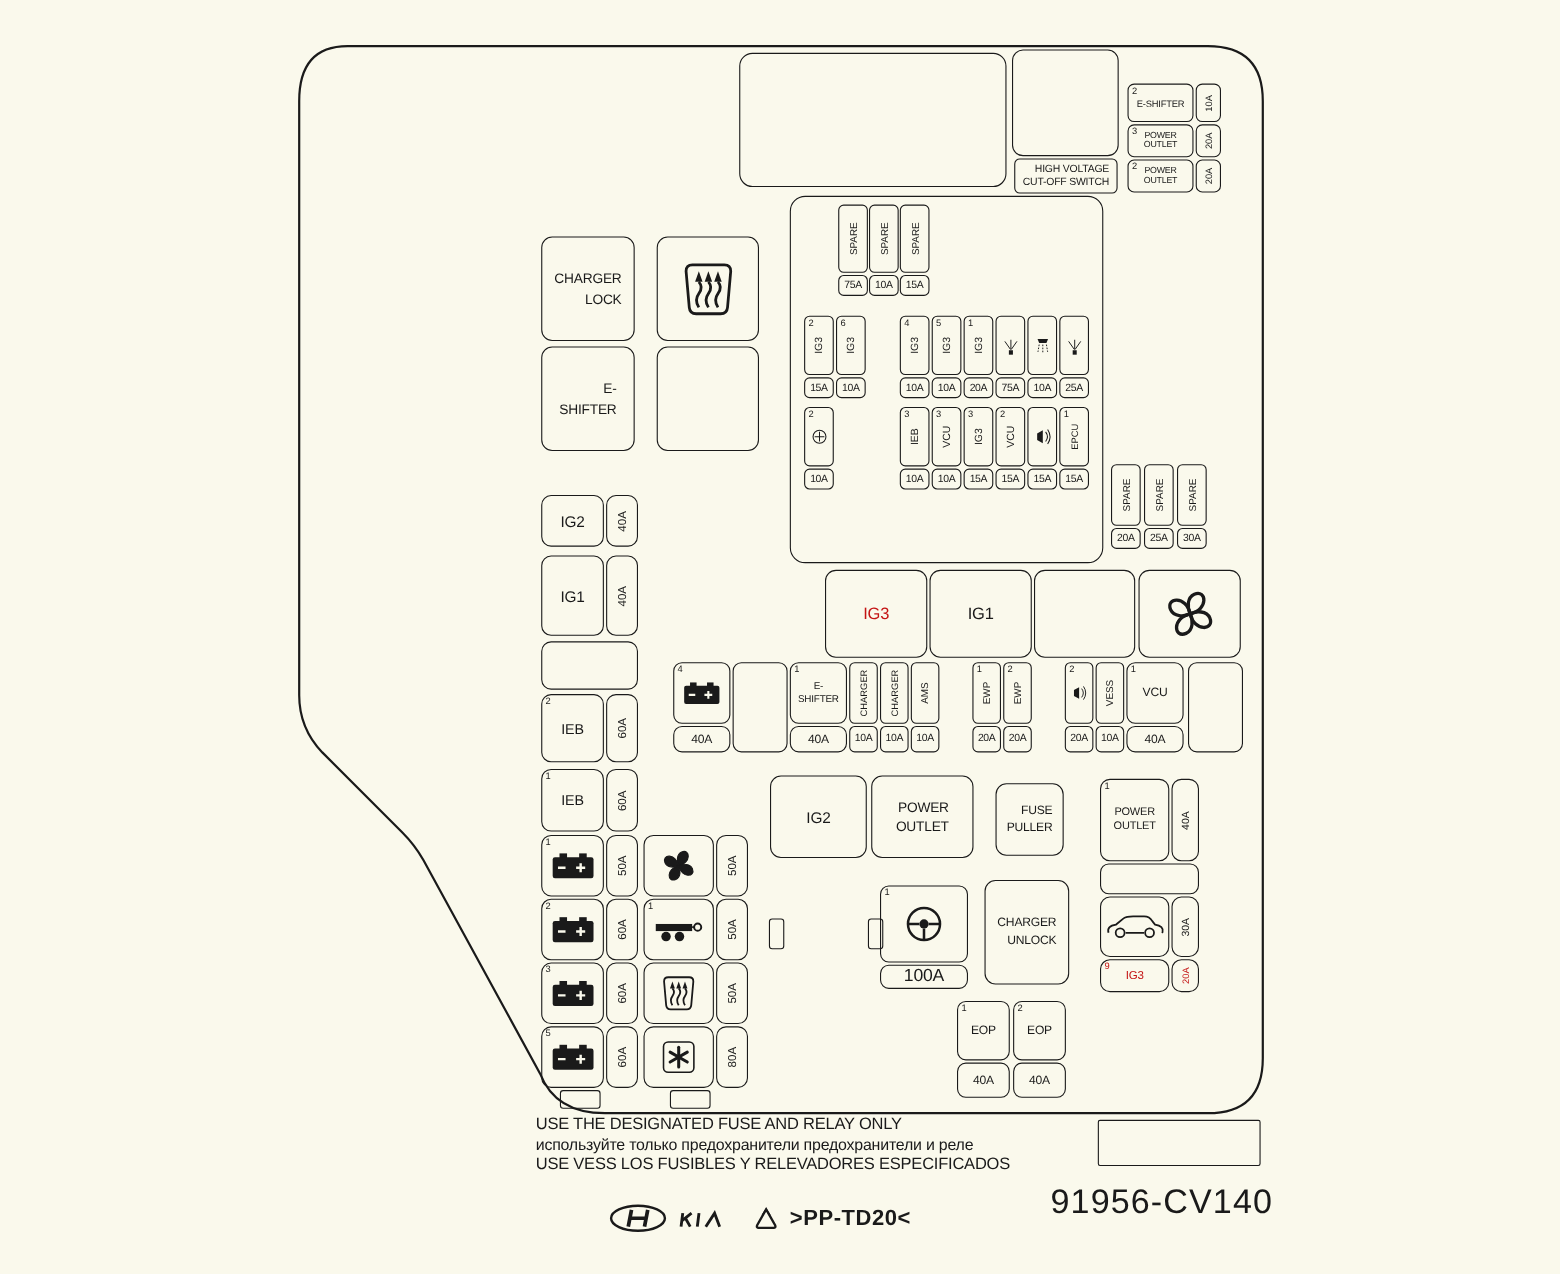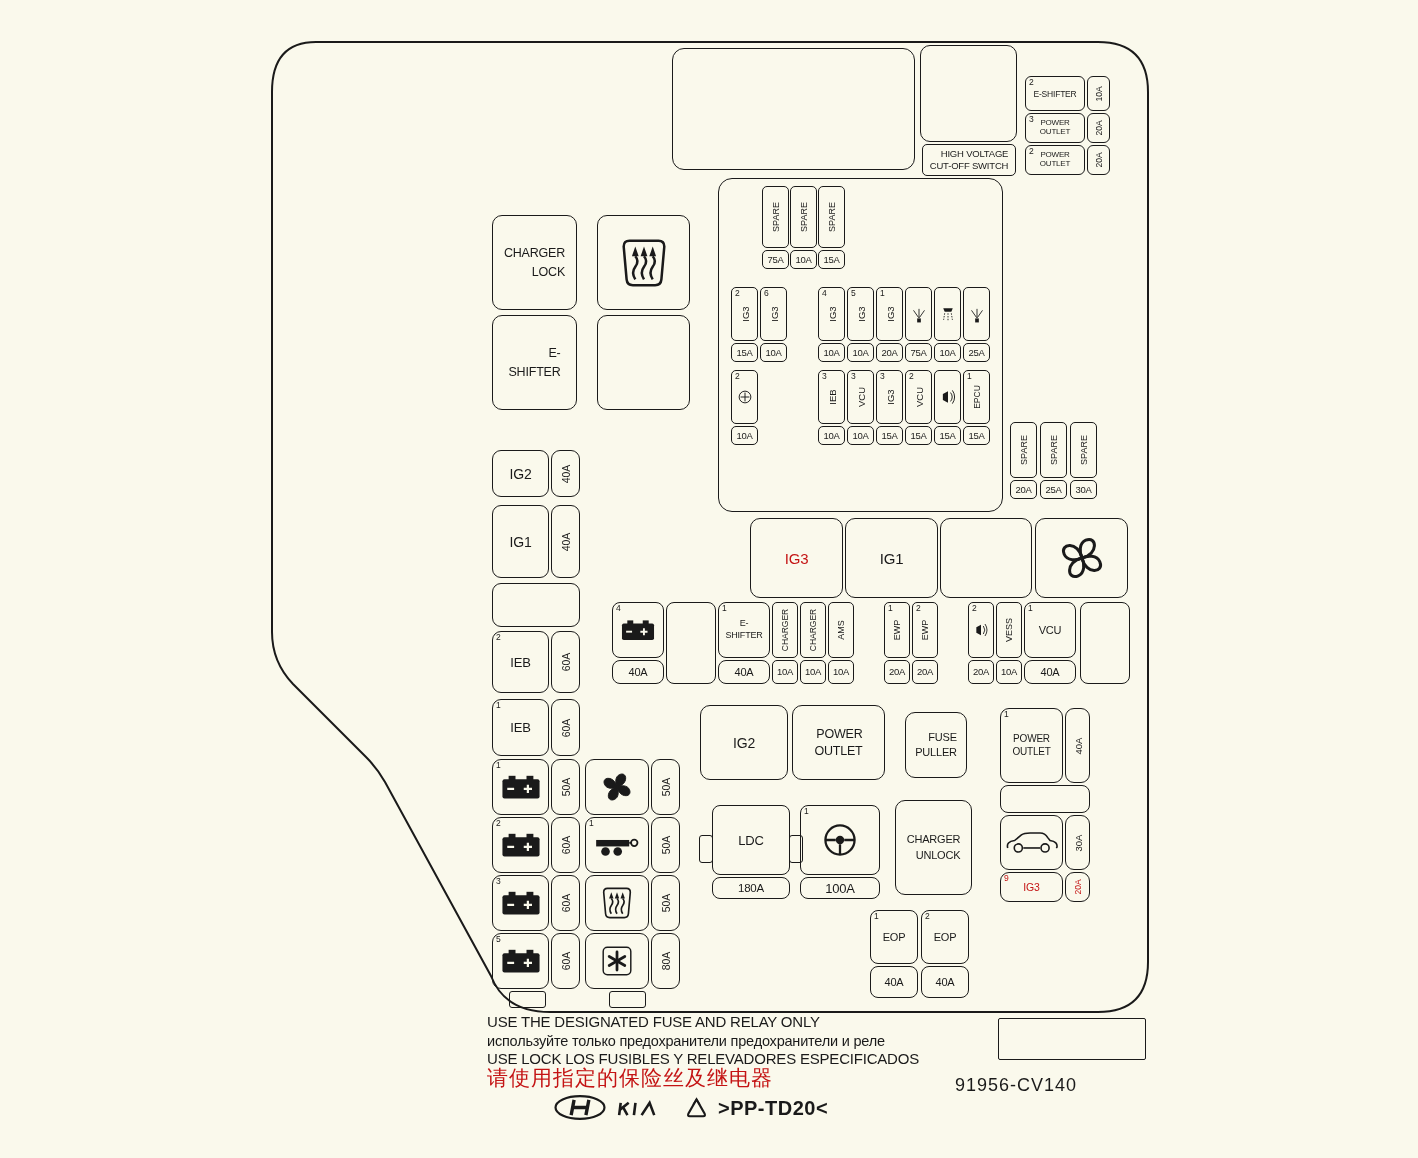--- a/index.html
+++ b/index.html
@@ -573,60 +573,53 @@
         <span class="idx red">9</span>
         <span>IG3</span>
       </div>
     <div class="hamp" style="width:25px">
         <span class="vlab red" style="font-size:8.5px">20A</span>
       </div>
   </div>
 
   <div class="box" style="left:699px;top:835px;width:14px;height:28px;border-radius:3px;border-width:1.4px"></div>
   <div class="box" style="left:789px;top:835px;width:14px;height:28px;border-radius:3px;border-width:1.4px"></div>
-  <div class="wfuse" style="left:712px;top:805px;width:78px;background:#FAF9EC">
-    <div class="wbody" style="height:70px;font-size:13px;background:#FAF9EC">
-        <span>LDC</span>
-      </div>
-    <div class="wamp" style="height:22px;font-size:11.5px">180A</div>
-  </div>
   <div class="wfuse" style="left:800px;top:805px;width:80px">
     <div class="wbody" style="height:70px">
         <span class="idx">1</span>
         <svg class="icn" width="46" height="46">
           <use href="#sym-steer"></use>
         </svg>
       </div>
-    <div class="wamp" style="height:22px;font-size:13px">100A</div>
+    <div class="wamp" style="height:22px;font-size:16px">100A</div>
   </div>
   <div class="box flexc pre" style="left:895px;top:800px;width:77px;height:95px;font-size:11px;line-height:1.45">CHARGER
 UNLOCK</div>
 
   <div class="wfuse" style="left:870px;top:910px;width:48px">
     <div class="wbody" style="height:54px;font-size:11px">
         <span class="idx">1</span>
         <span>EOP</span>
       </div>
     <div class="wamp" style="height:32px">40A</div>
   </div>
   <div class="wfuse" style="left:921px;top:910px;width:48px">
     <div class="wbody" style="height:54px;font-size:11px">
         <span class="idx">2</span>
         <span>EOP</span>
       </div>
     <div class="wamp" style="height:32px">40A</div>
   </div>
 
   <div class="box" style="left:998px;top:1018px;width:148px;height:42px;border-radius:2px;border-width:1.4px"></div>
-  <div class="ftxt" style="left:955px;top:1075px;width:192px;font-size:18px;text-align:left;letter-spacing:1px">91956-CV140</div>
+  <div class="ftxt" style="left:955px;top:1075px;width:192px;font-size:31px;text-align:center;letter-spacing:1px">91956-CV140</div>
 
   <div class="ftxt" style="left:487px;top:1013px;font-size:15px">USE THE DESIGNATED FUSE AND RELAY ONLY</div>
   <div class="ftxt" style="left:487px;top:1033px;font-size:14.5px">используйте только предохранители предохранители и реле</div>
-  <div class="ftxt" style="left:487px;top:1050px;font-size:15px">USE LOCK LOS FUSIBLES Y RELEVADORES ESPECIFICADOS</div>
-  <div class="ftxt red" style="left:487px;top:1064px;font-size:21px;letter-spacing:1px">请使用指定的保险丝及继电器</div>
+  <div class="ftxt" style="left:487px;top:1050px;font-size:15px">USE VESS LOS FUSIBLES Y RELEVADORES ESPECIFICADOS</div>
 
   <svg class="icn abs" width="54" height="27" style="left:553px;top:1094px">
       <use href="#sym-hyundai"></use>
     </svg>
   <svg class="icn abs" width="48" height="20" style="left:617px;top:1099px">
       <use href="#sym-kia"></use>
     </svg>
   <svg class="icn abs" width="25" height="25" style="left:684px;top:1096px">
       <use href="#sym-recycle"></use>
     </svg>

